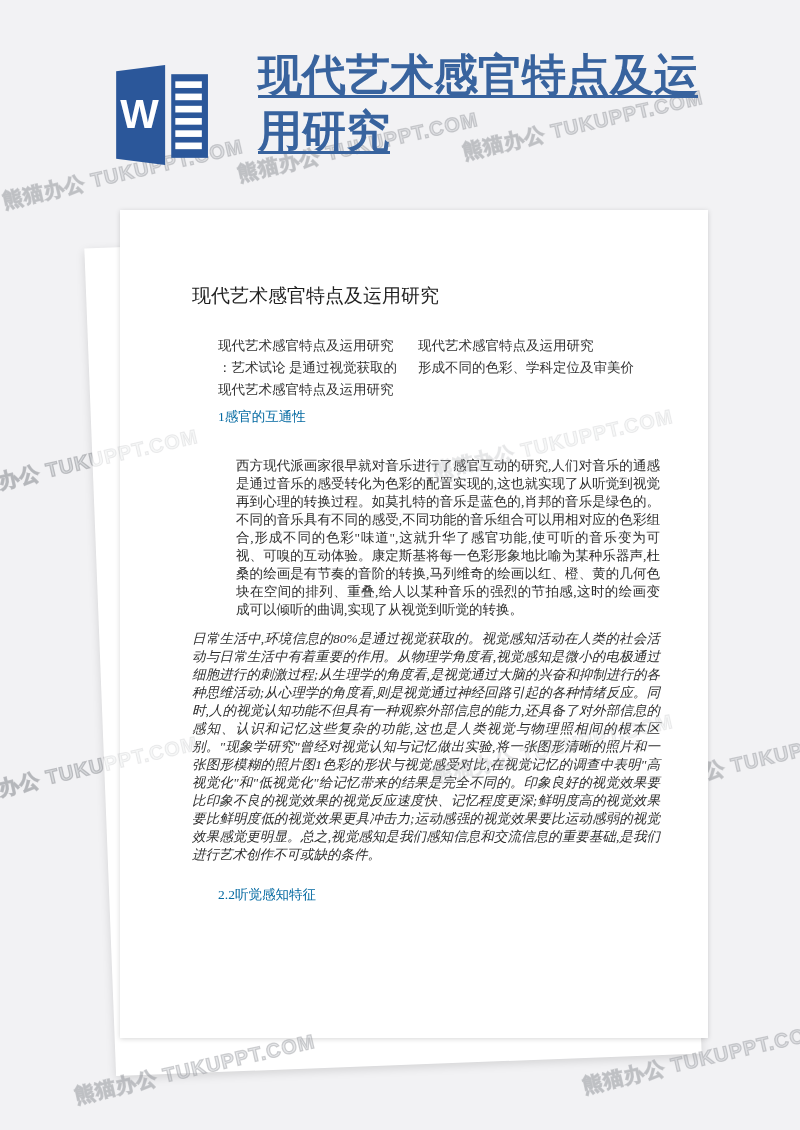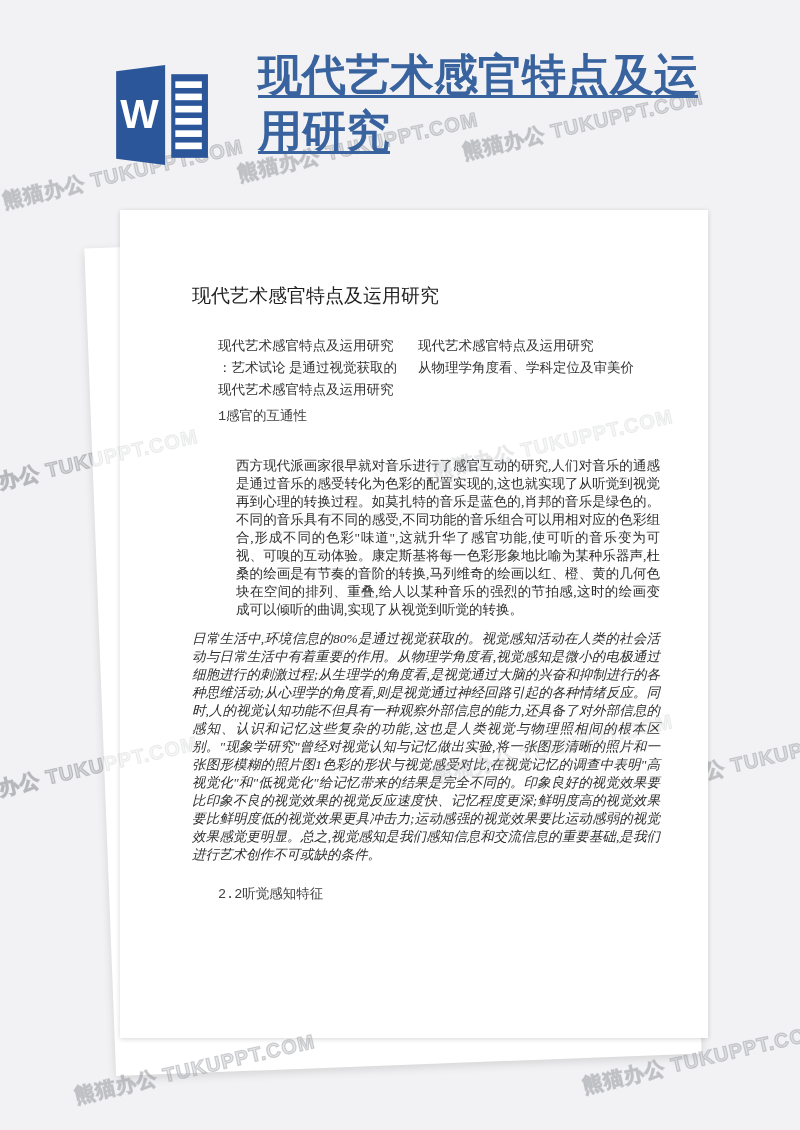--- a/index.html
+++ b/index.html
@@ -67,21 +67,21 @@
     z-index:4;
     padding:72px 48px 0 72px;
   }
 
   
   .doc-title { font-size:19px; line-height:27px; color:#1f1f1f; margin:0 0 26px; }
   .refs { margin-left:26px; font-size:13.5px; line-height:22px; color:#333; display:flex; }
   .refs .col1 { width:200px; }
   .refs .col2 { width:230px; }
   .subtitle { margin-left:26px; font-size:13.5px; line-height:22px; color:#333; margin-bottom:5px; }
-  .hsec { margin-left:26px; font-size:13.5px; line-height:22px; color:#404040;font-family:Liberation Mono, monospace; }
+  .hsec { margin-left:26px; font-size:13.5px; line-height:22px; color:#0369a1; }
   .h1s  { }
   .h2s  { margin-top:3px; }
   .h21s { margin-top:6px; }
   .h22s { margin-top:20px; }
   .para {
     font-size:13.5px; line-height:18px; color:#2e2e2e;
     text-align:justify; word-break:break-all;
   }
   .p1 { margin-top:29px;margin-left:44px; }
   .p2 { margin-top:11px;font-style:italic; }
@@ -122,21 +122,21 @@
 <div class="page">
   <div class="doc-title">现代艺术感官特点及运用研究</div>
 
   <div class="refs">
     <div class="col1">
       <div>现代艺术感官特点及运用研究</div>
       <div>：艺术试论 是通过视觉获取的</div>
     </div>
     <div class="col2">
       <div>现代艺术感官特点及运用研究</div>
-      <div>从物理学角度看、学科定位及审美价</div>
+      <div>形成不同的色彩、学科定位及审美价</div>
     </div>
   </div>
 
   <div class="subtitle">现代艺术感官特点及运用研究</div>
 
   <div class="hsec h1s">1感官的互通性</div>
   <div class="para p1">西方现代派画家很早就对音乐进行了感官互动的研究,人们对音乐的通感是通过音乐的感受转化为色彩的配置实现的,这也就实现了从听觉到视觉再到心理的转换过程。如莫扎特的音乐是蓝色的,肖邦的音乐是绿色的。不同的音乐具有不同的感受,不同功能的音乐组合可以用相对应的色彩组合,形成不同的色彩"味道",这就升华了感官功能,使可听的音乐变为可视、可嗅的互动体验。康定斯基将每一色彩形象地比喻为某种乐器声,杜桑的绘画是有节奏的音阶的转换,马列维奇的绘画以红、橙、黄的几何色块在空间的排列、重叠,给人以某种音乐的强烈的节拍感,这时的绘画变成可以倾听的曲调,实现了从视觉到听觉的转换。</div>
 
   <div class="para p2">日常生活中,环境信息的80%是通过视觉获取的。视觉感知活动在人类的社会活动与日常生活中有着重要的作用。从物理学角度看,视觉感知是微小的电极通过细胞进行的刺激过程;从生理学的角度看,是视觉通过大脑的兴奋和抑制进行的各种思维活动;从心理学的角度看,则是视觉通过神经回路引起的各种情绪反应。同时,人的视觉认知功能不但具有一种观察外部信息的能力,还具备了对外部信息的感知、认识和记忆这些复杂的功能,这也是人类视觉与物理照相间的根本区别。"现象学研究"曾经对视觉认知与记忆做出实验,将一张图形清晰的照片和一张图形模糊的照片图1色彩的形状与视觉感受对比,在视觉记忆的调查中表明"高视觉化"和"低视觉化"给记忆带来的结果是完全不同的。印象良好的视觉效果要比印象不良的视觉效果的视觉反应速度快、记忆程度更深;鲜明度高的视觉效果要比鲜明度低的视觉效果更具冲击力;运动感强的视觉效果要比运动感弱的视觉效果感觉更明显。总之,视觉感知是我们感知信息和交流信息的重要基础,是我们进行艺术创作不可或缺的条件。</div>
 

